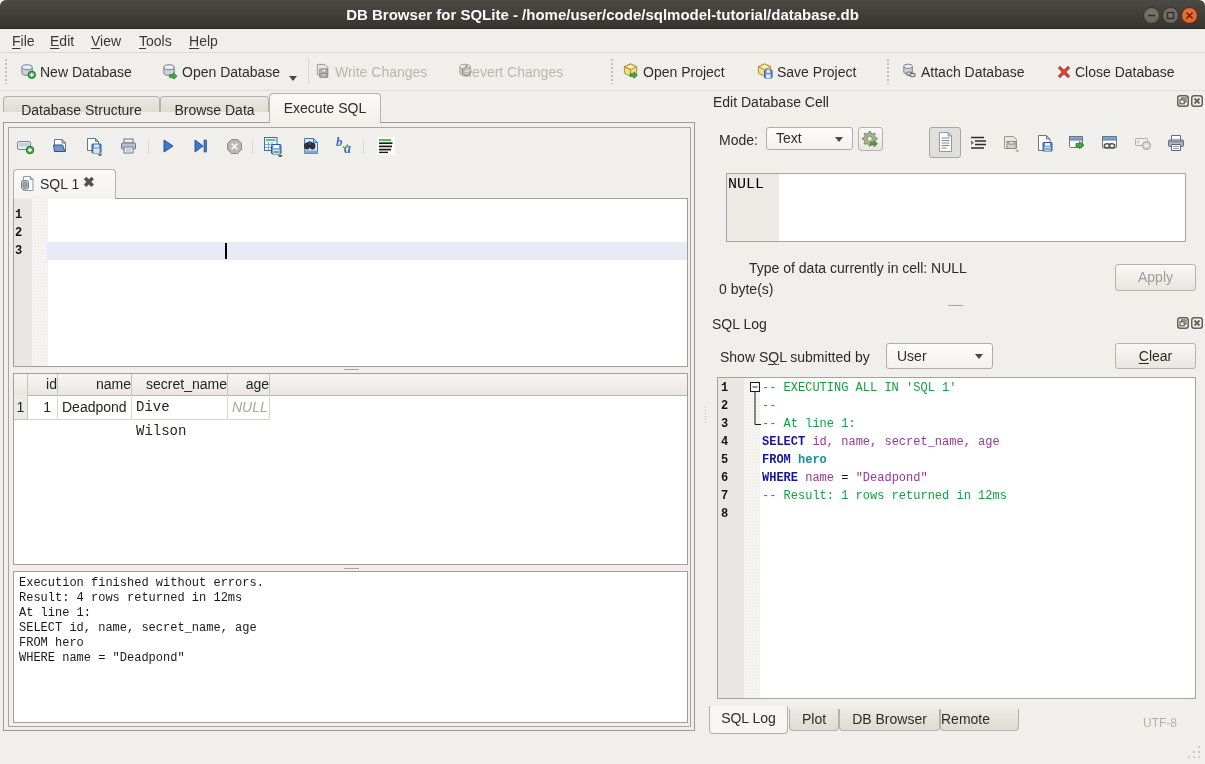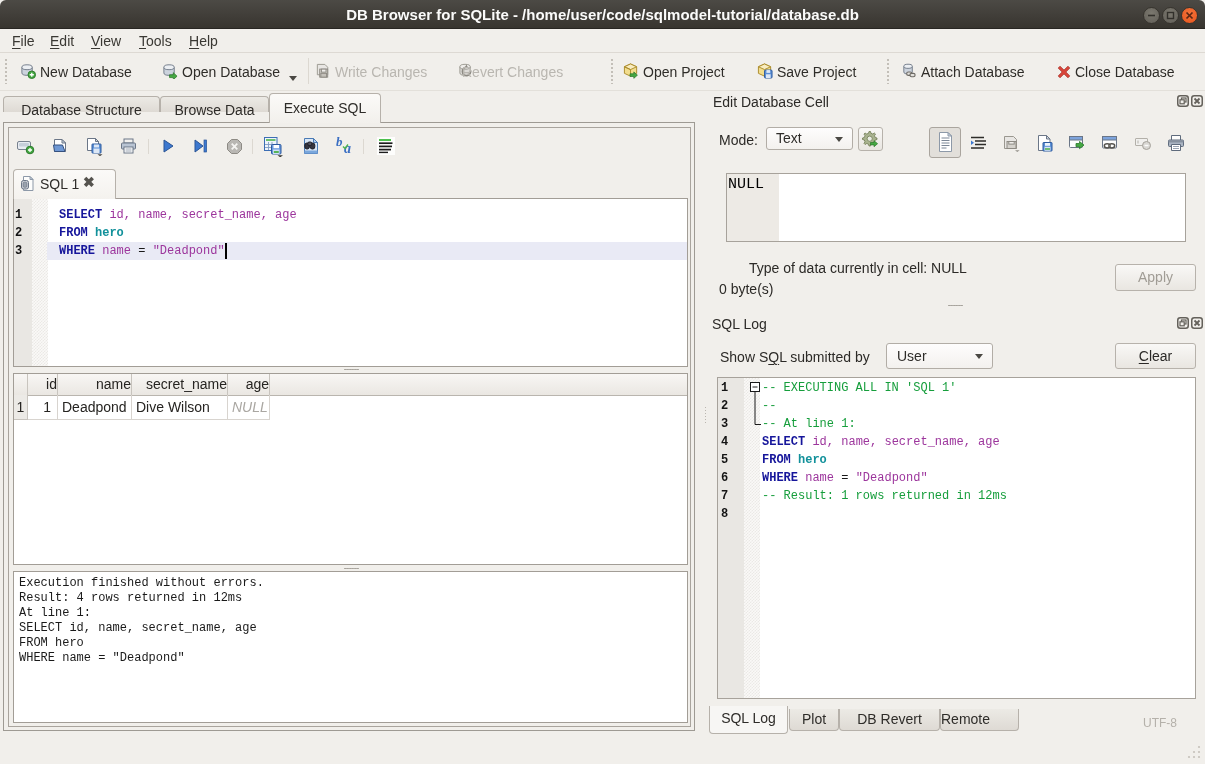--- a/index.html
+++ b/index.html
@@ -232,38 +232,35 @@
 </svg>
 <div class="abs" style="left:40px; top:176px; font-size:14px; color:#2e2c29; z-index:3;">SQL 1</div>
 <div class="abs" style="left:83px; top:174px; font-size:14px; font-weight:bold; color:#55534e; z-index:3;">✖</div>
 
 <div class="abs box" style="left:13px; top:198px; width:675px; height:169px;">
   <div class="abs nummargin mono" style="left:0; top:0; width:18px; height:167px; font-size:12px; line-height:18px; padding-top:7px;">
       <div style="padding-left:1px;">1<br>2<br>3</div>
     </div>
   <div class="abs foldmargin" style="left:18px; top:0; width:16px; height:167px;"></div>
   <div class="abs" style="left:33px; top:43px; width:640px; height:18px; background:#e9eaf5;"></div>
-  <pre class="abs" style="left:45px; top:7px;"><span class="kw">SELECT</span> <span class="id">id, name, secret_name, age</span>
-<span class="kw">FROM</span> <span class="tb2">hero</span>
-<span class="kw">WHERE</span> <span class="id">name</span> = <span class="id">"Deadpond"</span></pre>
   <div class="abs" style="left:211px; top:44px; width:2px; height:16px; background:#000;"></div>
 </div>
 <div class="abs splitdots" style="left:344px; top:368px;"></div>
 
 <div class="abs box" style="left:13px; top:373px; width:675px; height:192px;">
   <div class="abs th" style="left:0; top:0; width:673px; border-right:none;"></div>
   <div class="abs th" style="left:0; top:0; width:14px;"></div>
   <div class="abs th" style="left:14px; top:0; width:30px;">id</div>
   <div class="abs th" style="left:44px; top:0; width:74px;">name</div>
   <div class="abs th" style="left:118px; top:0; width:96px;">secret_name</div>
   <div class="abs th" style="left:214px; top:0; width:42px;">age</div>
   <div class="abs" style="left:0; top:21px; width:14px; height:25px; background:#eceae6; border-right:1px solid #c8c4be; border-bottom:1px solid #c8c4be; font-size:14px; text-align:center; line-height:24px; color:#262421;">1</div>
   <div class="abs" style="left:14px; top:21px; width:30px; height:25px; border-right:1px solid #d8d4cf; border-bottom:1px solid #d8d4cf; font-size:14px; text-align:right; line-height:24px; padding-right:6px; color:#262421;">1</div>
   <div class="abs" style="left:44px; top:21px; width:74px; height:25px; border-right:1px solid #d8d4cf; border-bottom:1px solid #d8d4cf; font-size:14px; line-height:24px; padding-left:4px; color:#262421;">Deadpond</div>
-  <div class="abs" style="left:118px; top:21px; width:96px; height:25px; border-right:1px solid #d8d4cf; border-bottom:1px solid #d8d4cf; font-size:14px; line-height:24px; padding-left:4px; color:#262421;">Dive Wilson</div>
+  <div class="abs" style="left:118px; top:21px; width:96px; height:25px; border-right:1px solid #d8d4cf; border-bottom:1px solid #d8d4cf; font-size:14px; line-height:24px; padding-left:4px; color:#262421;font-family:Liberation Mono, monospace;">Dive Wilson</div>
   <div class="abs" style="left:214px; top:21px; width:42px; height:25px; border-right:1px solid #d8d4cf; border-bottom:1px solid #d8d4cf; font-size:14px; font-style:italic; line-height:24px; padding-left:4px; color:#aaa7a2;">NULL</div>
 </div>
 <div class="abs splitdots" style="left:344px; top:567px;"></div>
 
 <div class="abs box" style="left:13px; top:571px; width:675px; height:152px;">
   <pre class="abs" style="left:5px; top:4px; line-height:15px; font-size:12px;">Execution finished without errors.
 Result: 4 rows returned in 12ms
 At line 1:
 SELECT id, name, secret_name, age
 FROM hero
@@ -381,21 +378,21 @@
 <span class="cm">-- Result: 1 rows returned in 12ms</span></pre>
   <svg class="abs" style="left:26px; top:0;" width="18" height="60" viewBox="0 0 18 60">
     <rect x="6.5" y="4.5" width="9" height="9" fill="#fff" stroke="#1a1a1a"></rect>
     <line x1="8.5" y1="9" x2="13.5" y2="9" stroke="#1a1a1a"></line>
     <line x1="11" y1="13.5" x2="11" y2="46.5" stroke="#1a1a1a"></line>
     <line x1="11" y1="46.5" x2="17" y2="46.5" stroke="#1a1a1a"></line>
   </svg>
 </div>
 
 <div class="abs" style="left:789px; top:709px; width:50px; height:22px; background:linear-gradient(#eceae5,#dedad4); border:1px solid #b6b1aa; border-top:none; border-radius:0 0 4px 4px; font-size:14px; text-align:center; line-height:21px; color:#2e2c29;">Plot</div>
-<div class="abs" style="left:839px; top:709px; width:101px; height:22px; background:linear-gradient(#eceae5,#dedad4); border:1px solid #b6b1aa; border-top:none; border-radius:0 0 4px 4px; font-size:14px; text-align:center; line-height:21px; color:#2e2c29;">DB Revert</div>
+<div class="abs" style="left:839px; top:709px; width:101px; height:22px; background:linear-gradient(#eceae5,#dedad4); border:1px solid #b6b1aa; border-top:none; border-radius:0 0 4px 4px; font-size:14px; text-align:center; line-height:21px; color:#2e2c29;">DB Browser</div>
 <div class="abs" style="left:940px; top:709px; width:79px; height:22px; background:linear-gradient(#eceae5,#dedad4); border:1px solid #b6b1aa; border-top:none; border-radius:0 0 4px 4px; font-size:14px; text-align:left; line-height:21px; color:#2e2c29;">Remote</div>
 <div class="abs" style="left:709px; top:706px; width:79px; height:28px; background:#f7f6f4; border:1px solid #b6b1aa; border-top:none; border-radius:0 0 4px 4px; font-size:14px; text-align:center; line-height:25px; color:#2e2c29; z-index:2;">SQL Log</div>
 
 <div class="abs" style="left:1143px; top:716px; font-size:12px; color:#b5b1aa;">UTF-8</div>
 <svg class="abs" style="left:1186px; top:744px;" width="16" height="16" viewBox="0 0 16 16">
   <g fill="#c6c2bb">
       <circle cx="13" cy="3" r="1.1"></circle>
       <circle cx="8" cy="8" r="1.1"></circle>
       <circle cx="13" cy="8" r="1.1"></circle>
   <circle cx="3" cy="13" r="1.1"></circle>

